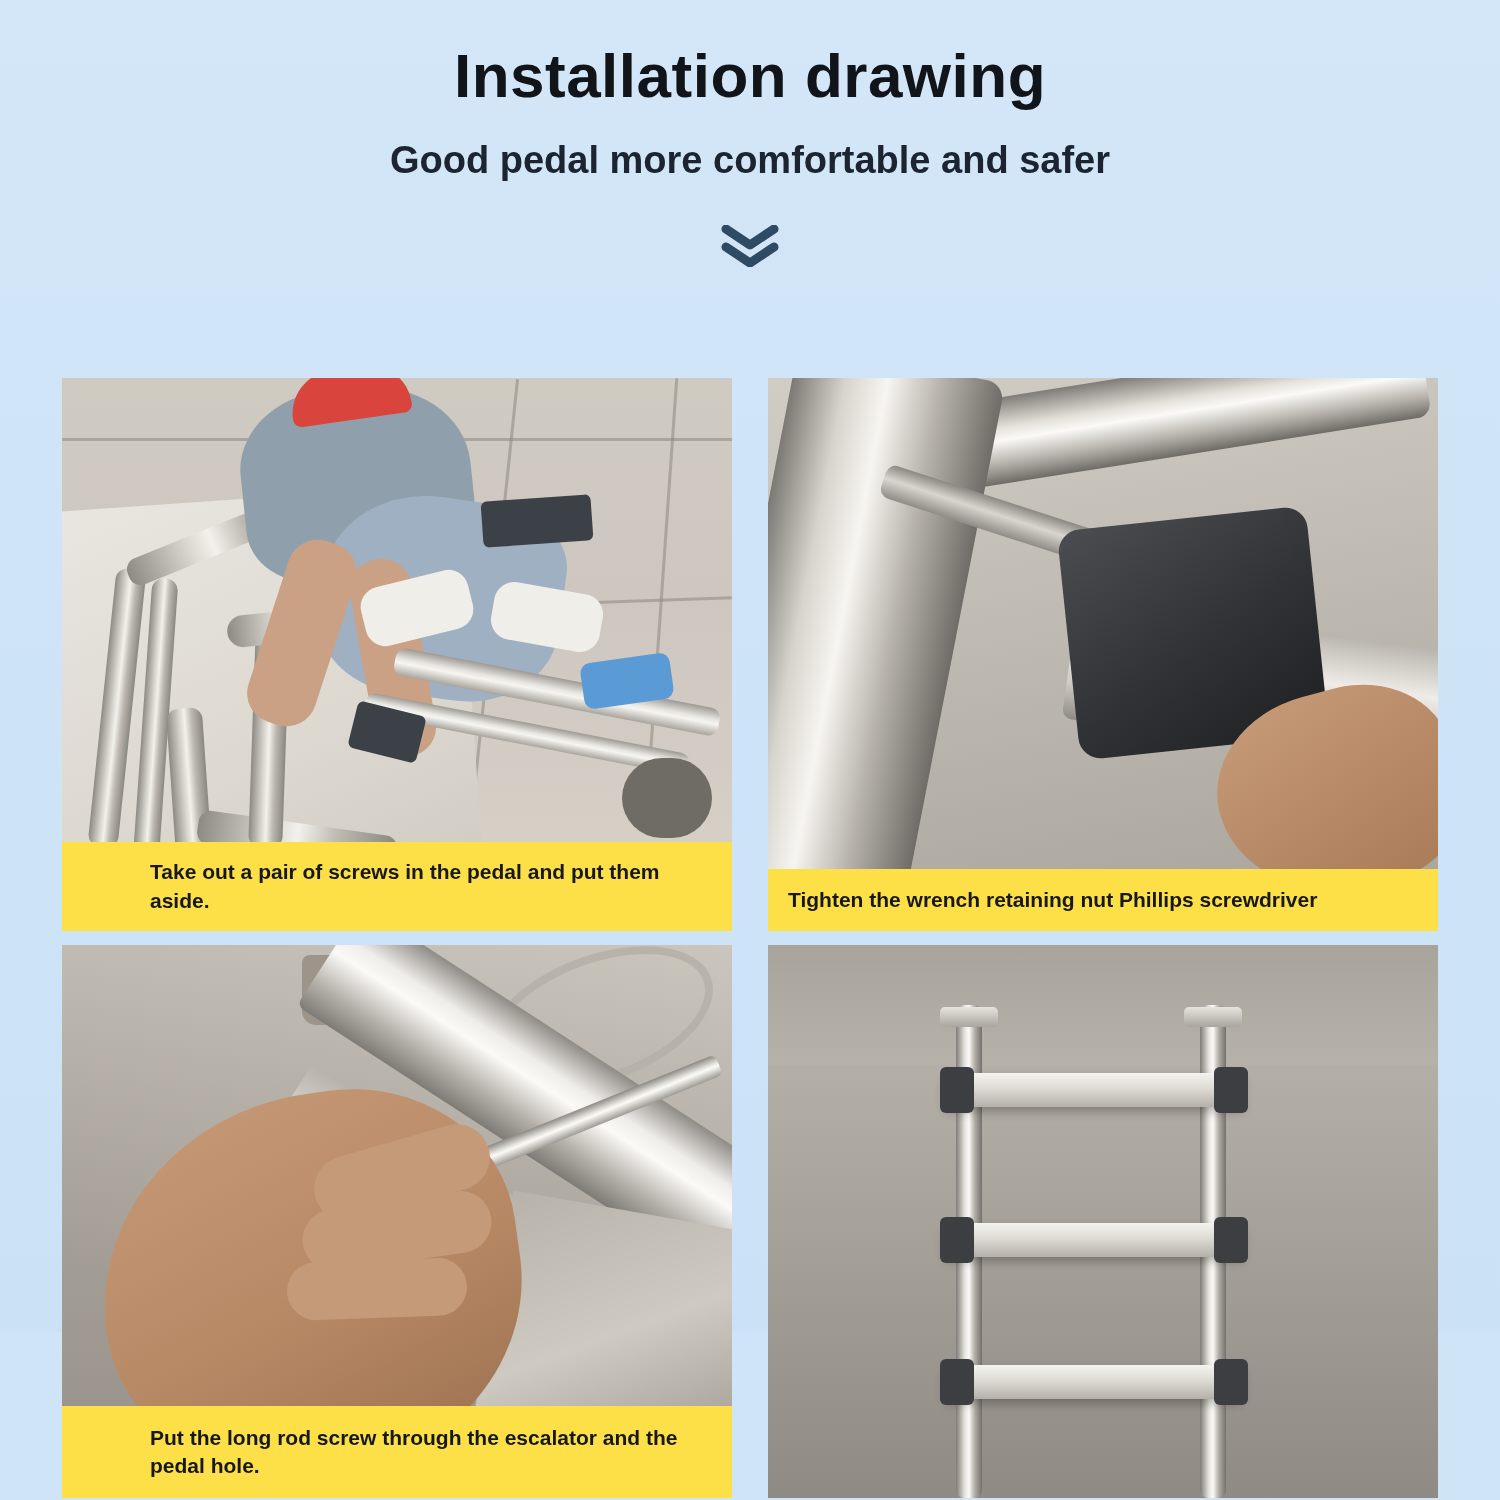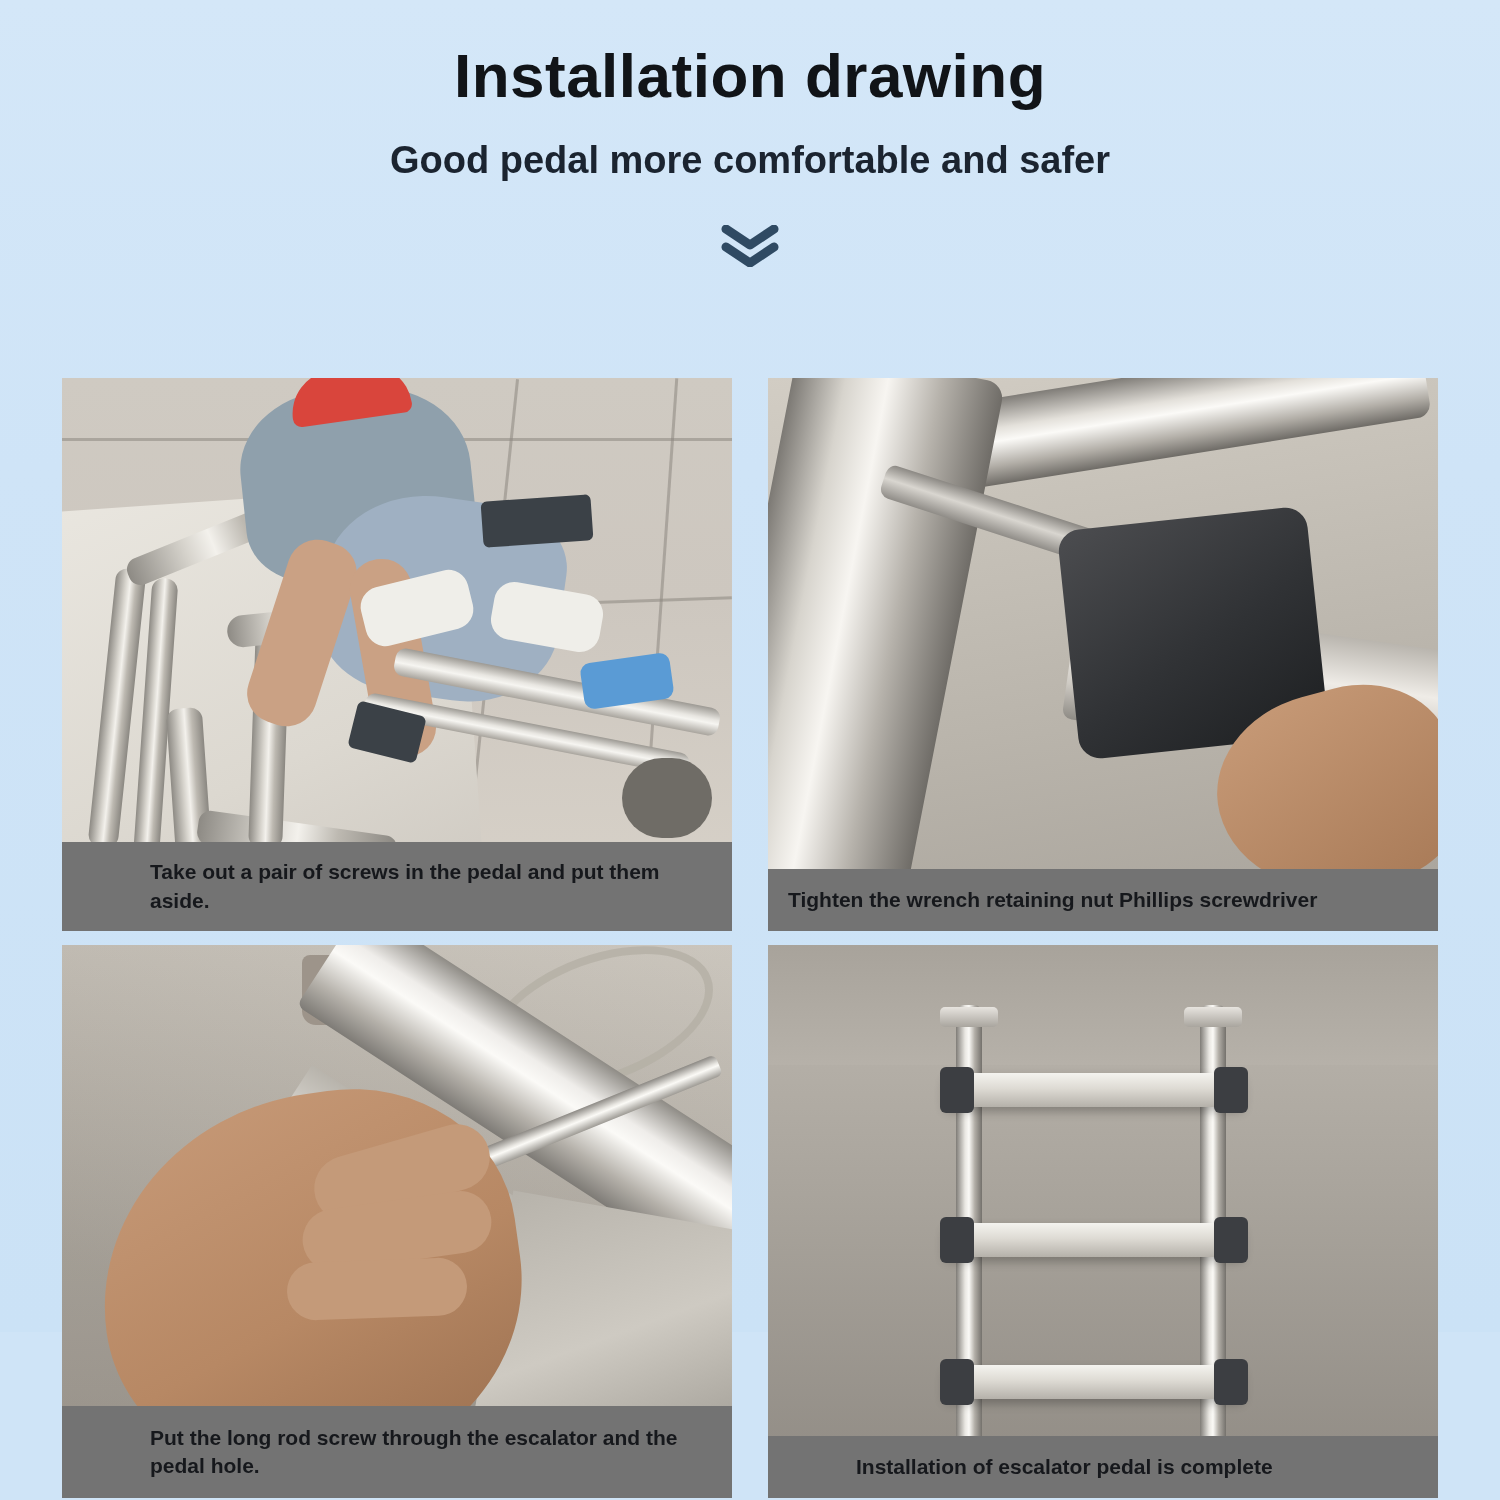--- a/index.html
+++ b/index.html
@@ -73,21 +73,21 @@
   }
   .photo {
     position: absolute;
     inset: 0;
   }
   .caption {
     position: absolute;
     left: 0;
     right: 0;
     bottom: 0;
-    background: #737373;
+    background: #fde047;
     color: #16181c;
     font-size: 21px;
     font-weight: bold;
     line-height: 1.35;
     padding: 16px 18px 16px 20px;
     box-sizing: border-box;
     min-height: 62px;
     display: flex;
     align-items: center;
   }
@@ -482,17 +482,16 @@
         </div>
         <div class="step" style="top:278px;">
           <div class="bracket l"></div>
             <div class="bracket r"></div>
         </div>
         <div class="step" style="top:420px;">
           <div class="bracket l"></div>
             <div class="bracket r"></div>
         </div>
       </div>
-      <div class="caption center-text">Installation of escalator pedal is complete</div>
     </div>
 
   </div>
 </div>
 
 </body></html>

